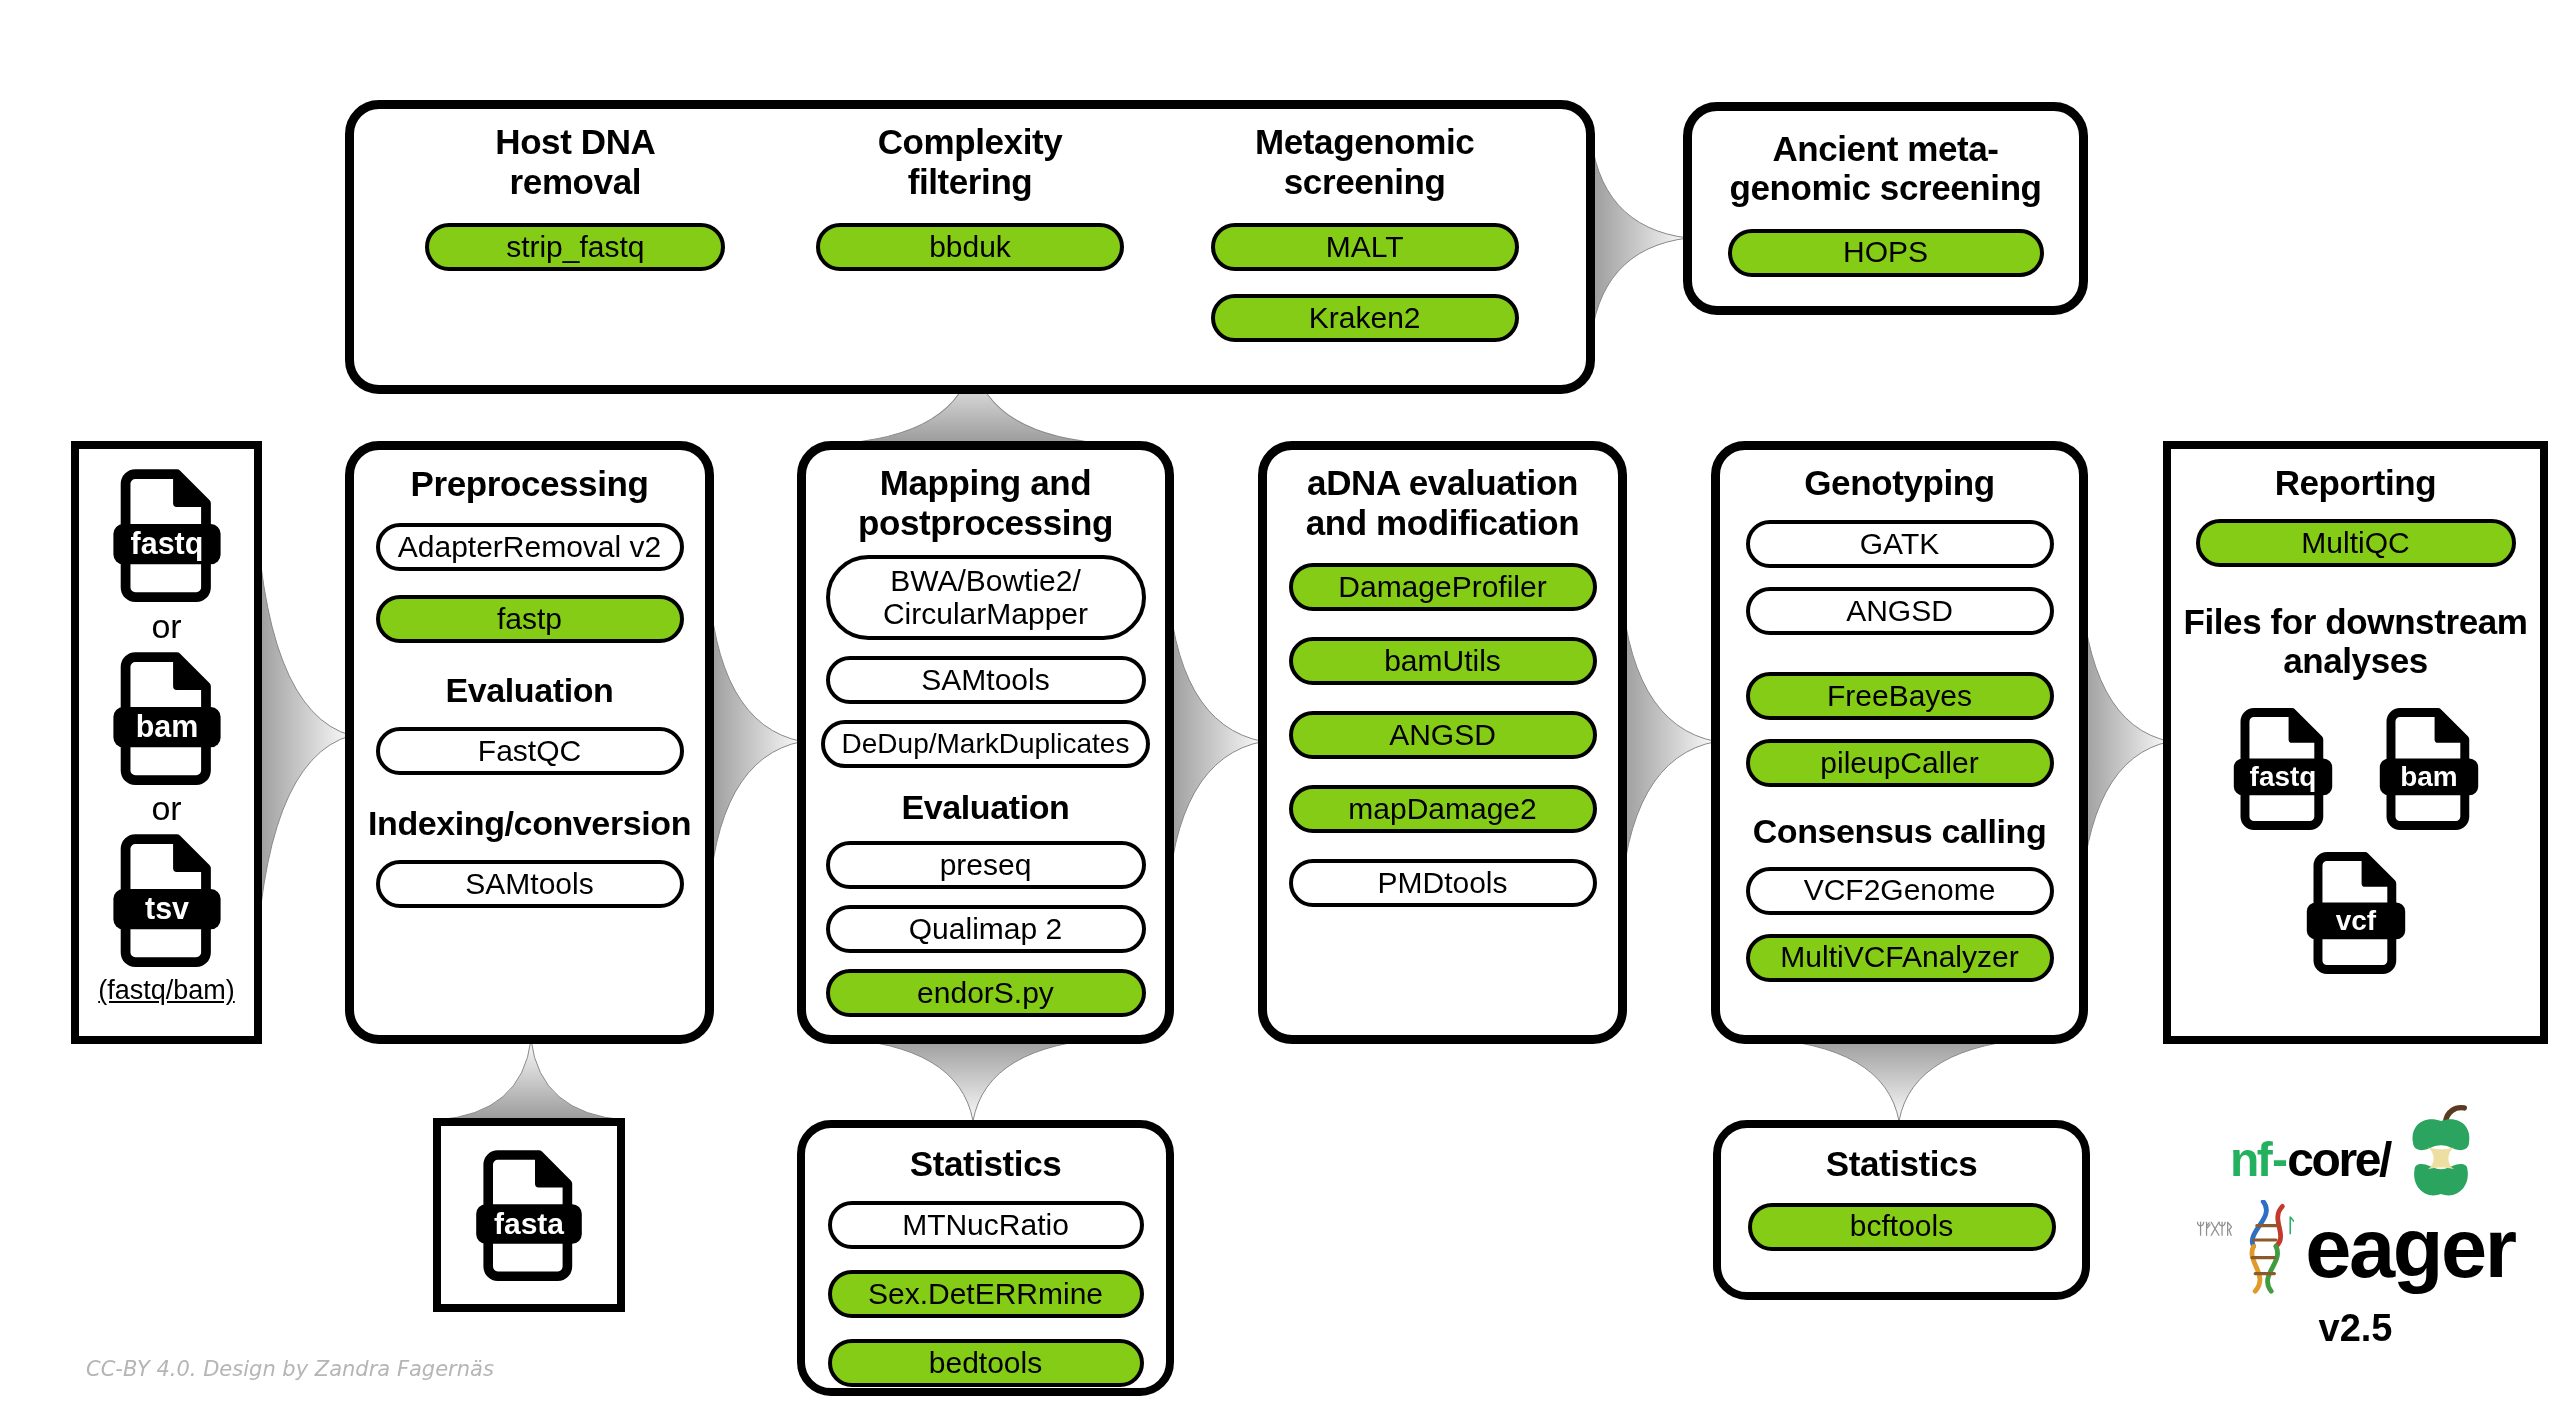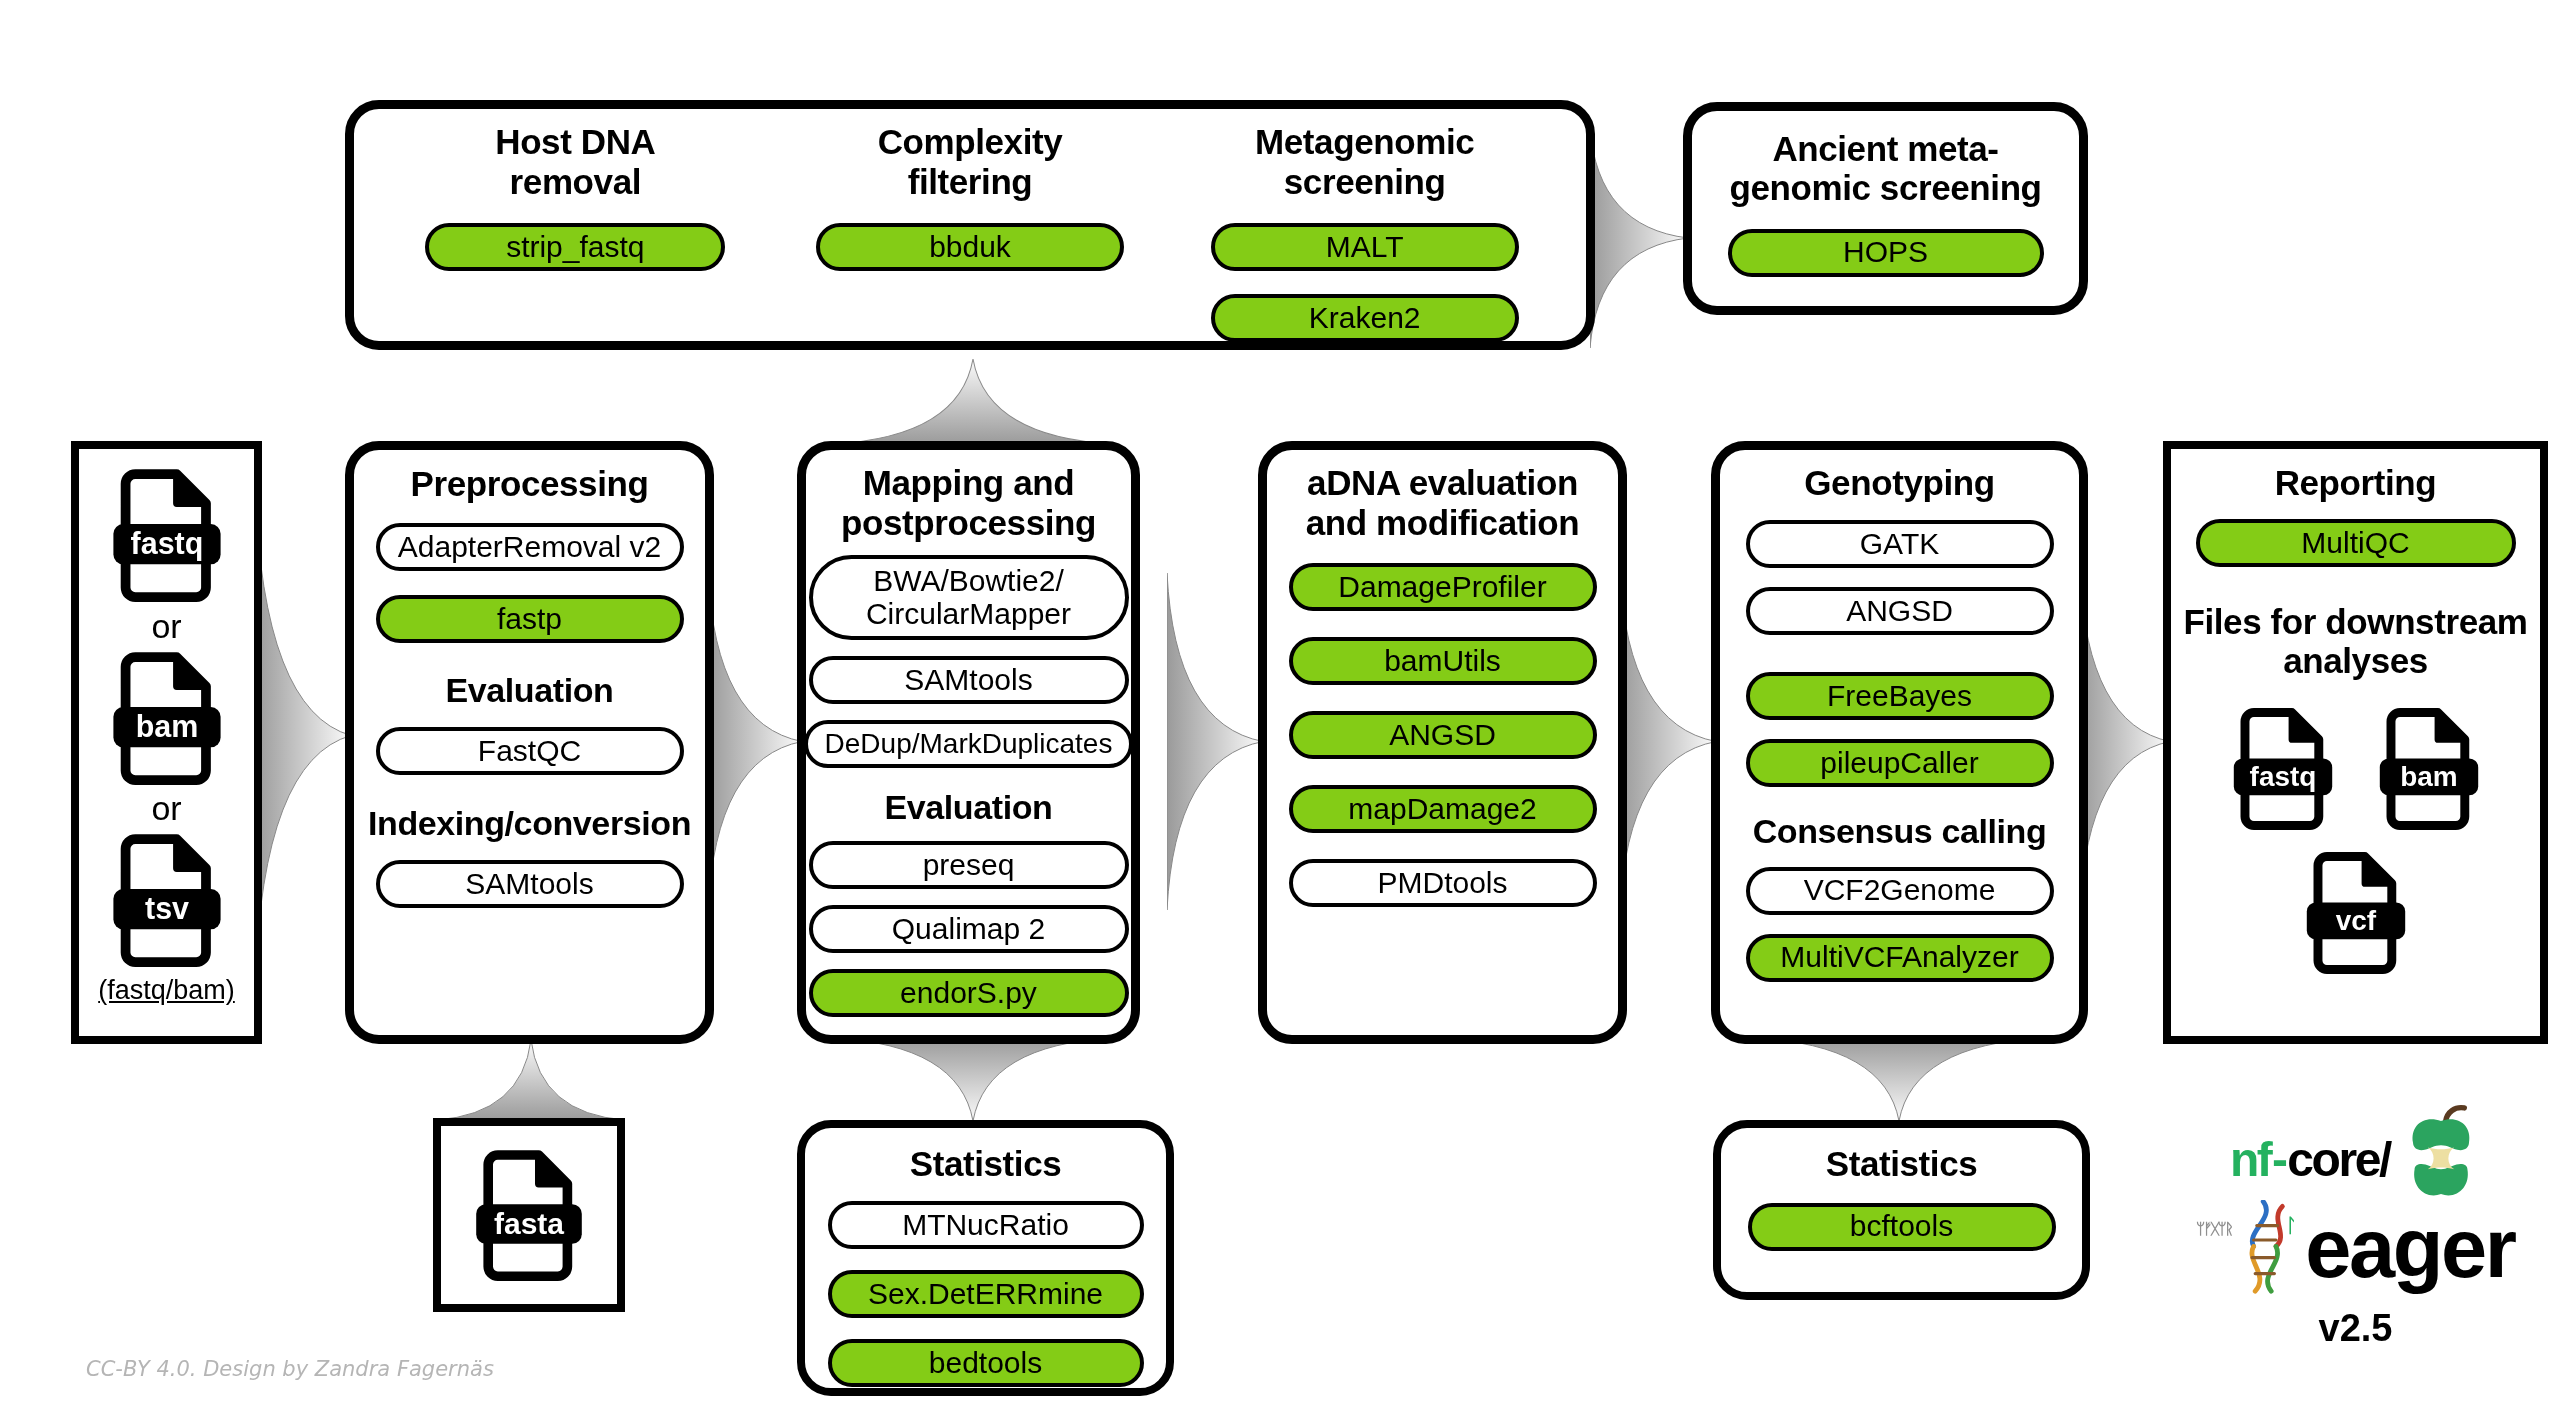--- a/index.html
+++ b/index.html
@@ -82,21 +82,21 @@
   <svg class="plume" style="left:833px;top:1038px;width:280px;height:83px" viewBox="0 0 100 100" preserveAspectRatio="none">
     <path d="M0,0 Q45,8 50,100 Q55,8 100,0 Z" fill="url(#gradD)" stroke="#888" stroke-width="1" vector-effect="non-scaling-stroke"></path>
     </svg>
   <svg class="plume" style="left:437px;top:1040px;width:188px;height:80px" viewBox="0 0 100 100" preserveAspectRatio="none">
     <path d="M0,100 Q45,92 50,0 Q55,92 100,100 Z" fill="url(#gradU)" stroke="#888" stroke-width="1" vector-effect="non-scaling-stroke"></path>
     </svg>
   <svg class="plume" style="left:1755px;top:1038px;width:288px;height:83px" viewBox="0 0 100 100" preserveAspectRatio="none">
     <path d="M0,0 Q45,8 50,100 Q55,8 100,0 Z" fill="url(#gradD)" stroke="#888" stroke-width="1" vector-effect="non-scaling-stroke"></path>
     </svg>
 
-  <div class="box strip" style="left:345px;top:100px;width:1250px;height:250px">
+  <div class="box strip" style="left:345px;top:100px;width:1250px;height:294px">
     <div class="strip-col">
       <div class="title">
         <div>Host DNA</div>
         <div>removal</div>
       </div>
       <div class="pill green w375" style="margin-top:22.4px">strip_fastq</div>
     </div>
     <div class="strip-col">
       <div class="title">
         <div>Complexity</div>
@@ -149,21 +149,21 @@
   <div class="box" style="left:345px;top:441px;width:369px;height:603px;padding-top:14.4px">
     <div class="title">Preprocessing</div>
     <div class="pill w385" style="margin-top:19px">AdapterRemoval v2</div>
     <div class="pill green w385" style="margin-top:24px">fastp</div>
     <div class="subhead" style="margin-top:29px">Evaluation</div>
     <div class="pill w385" style="margin-top:17.6px">FastQC</div>
     <div class="subhead" style="margin-top:30px">Indexing/conversion</div>
     <div class="pill w385" style="margin-top:17.6px">SAMtools</div>
   </div>
 
-  <div class="box" style="left:797px;top:441px;width:343px;height:603px;padding-top:13px">
+  <div class="box" style="left:797px;top:441px;width:377px;height:603px;padding-top:13px">
     <div class="title">
       <div>Mapping and</div>
       <div>postprocessing</div>
     </div>
     <div class="pill two-line w400" style="margin-top:13px">
       <div>BWA/Bowtie2/</div>
       <div>CircularMapper</div>
     </div>
     <div class="pill w400" style="margin-top:16px">SAMtools</div>
     <div class="pill w410" style="margin-top:16px;font-size:28px">DeDup/MarkDuplicates</div>

